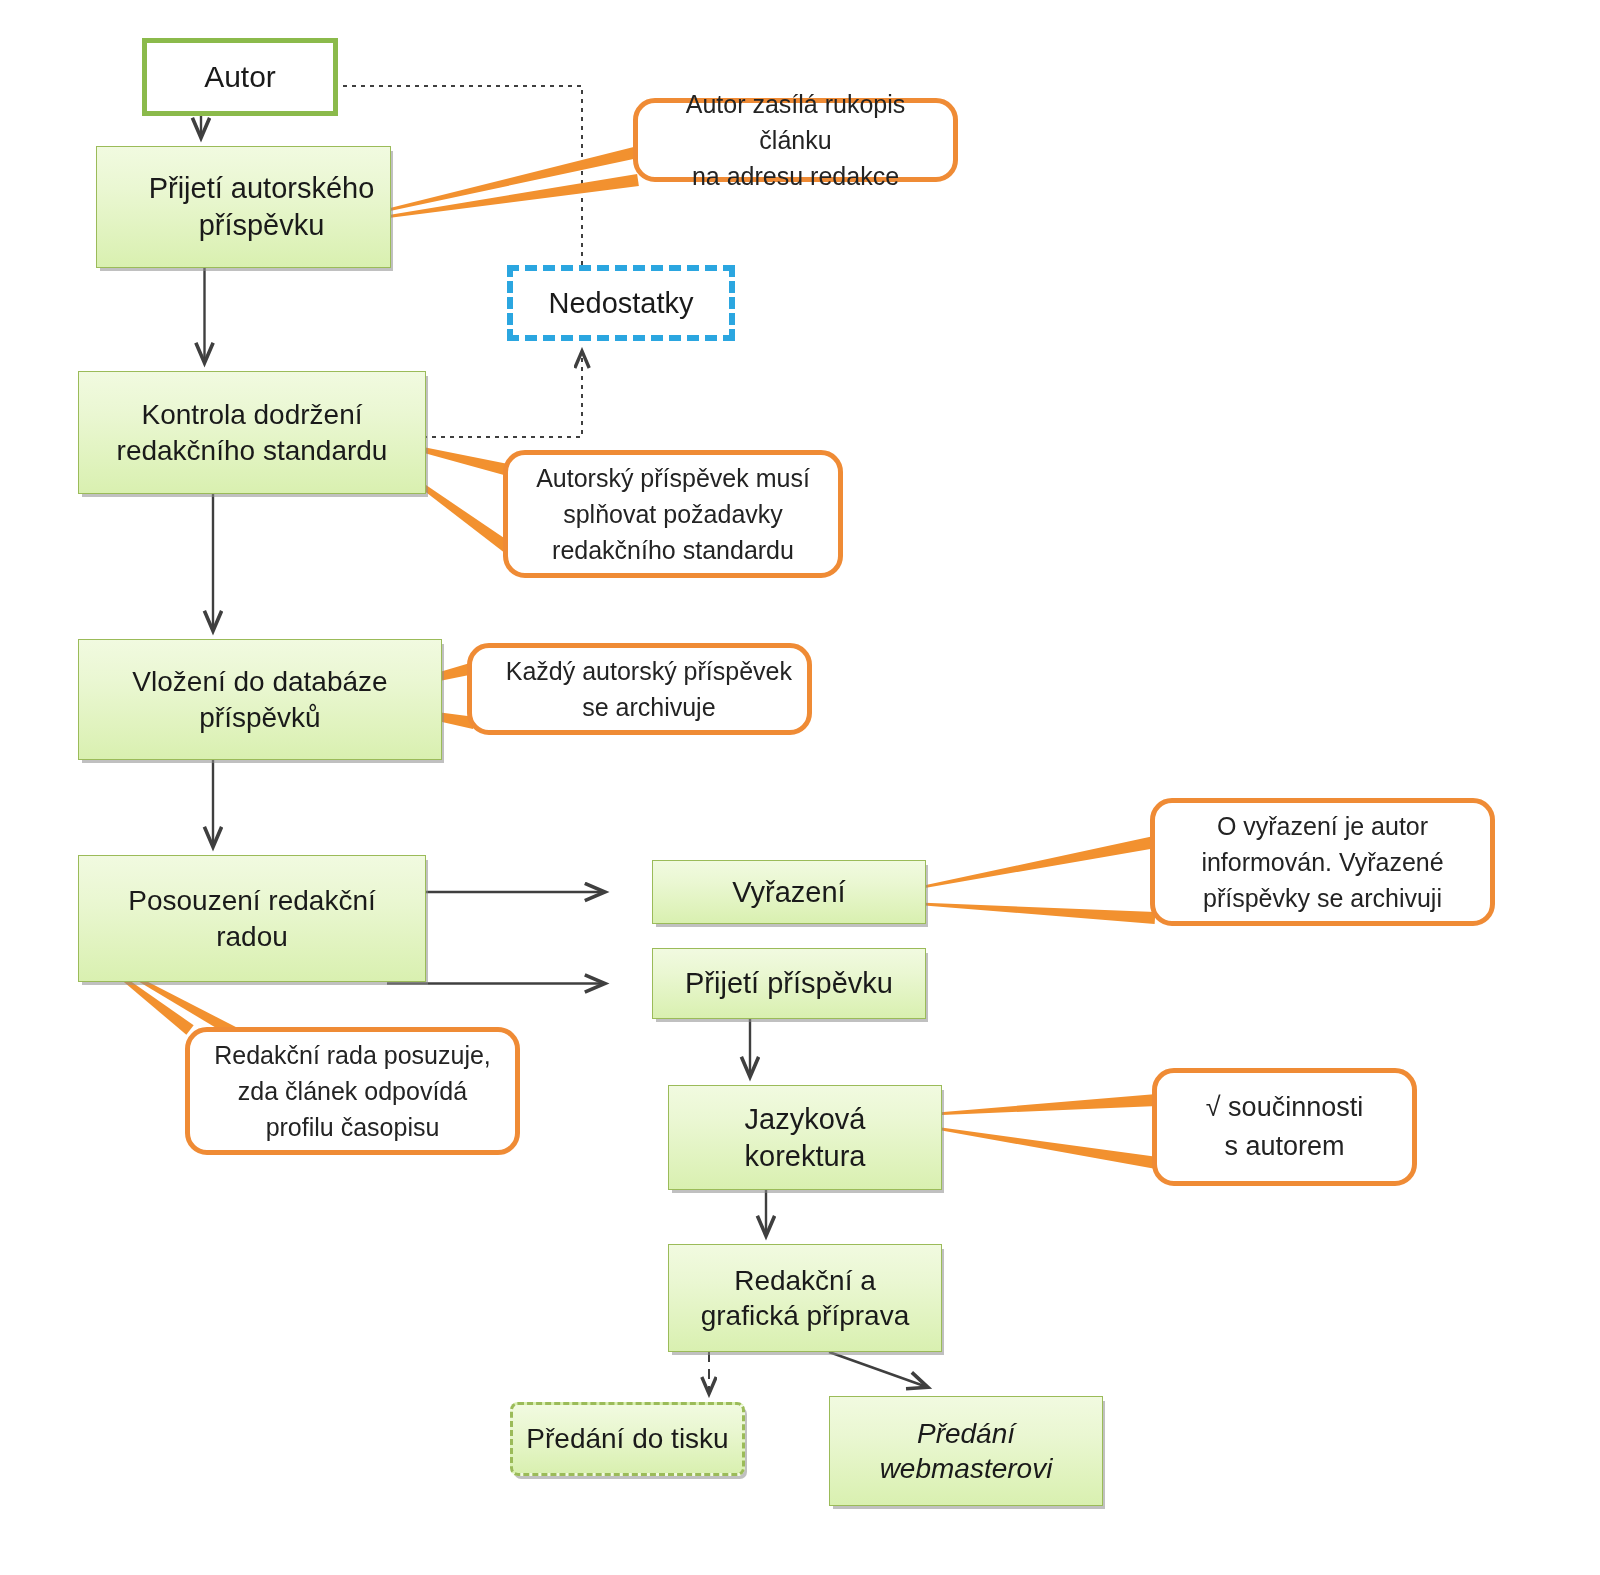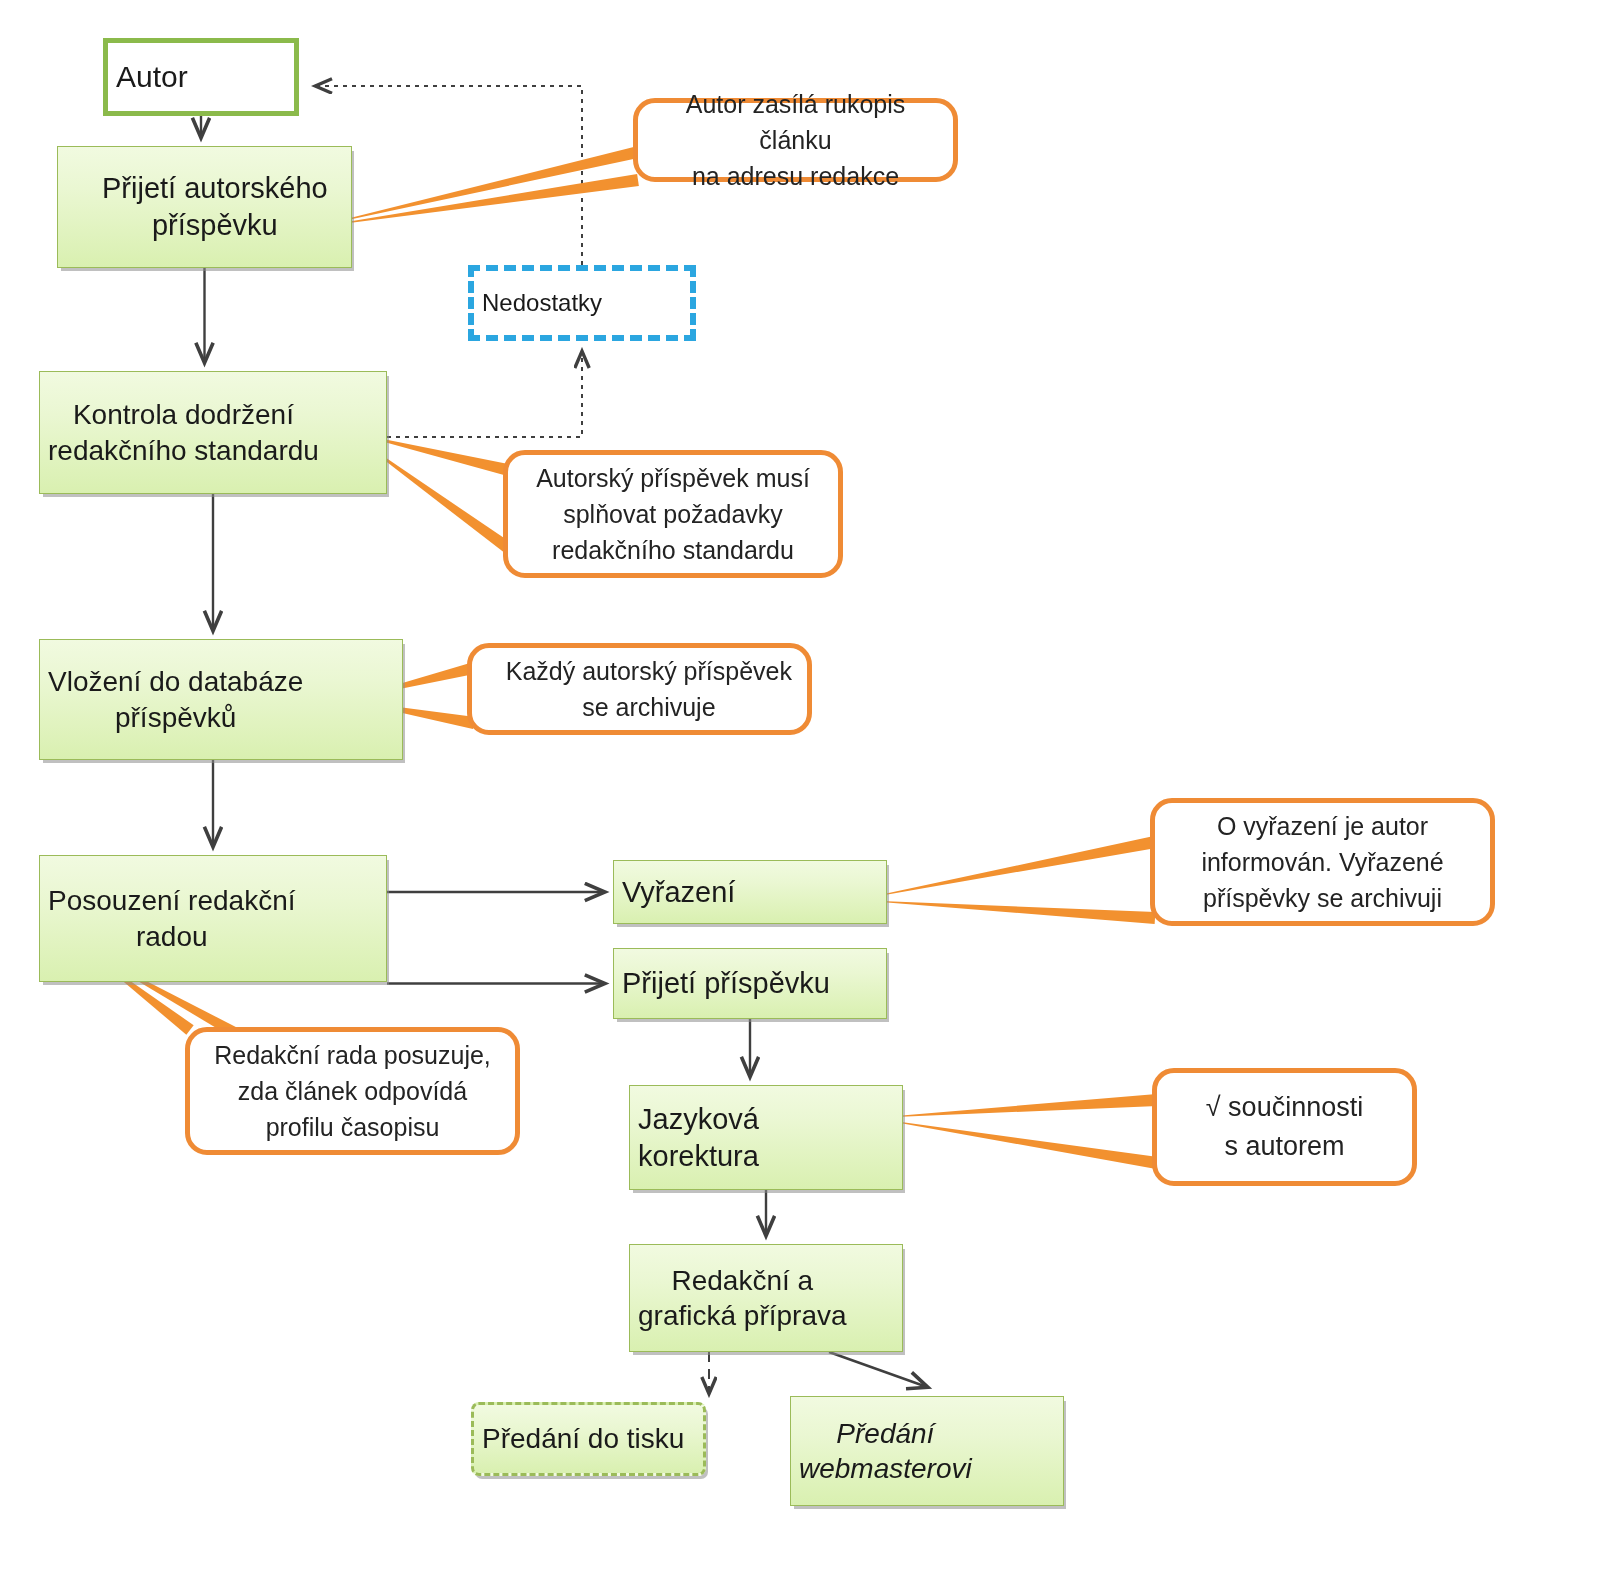--- a/index.html
+++ b/index.html
@@ -22,24 +22,26 @@
     width: 1600px;
     height: 1575px;
     pointer-events: none;
   }
   
   .node {
     position: absolute;
     box-sizing: border-box;
     display: flex;
     align-items: center;
+    justify-content: center;
     text-align: center;
     color: #1a1a1a;
     line-height: 1.26;
     z-index: 3;
+    margin-left: 39px;
   }
   .node .txt { display: block; padding: 0 8px; }
   .node-green {
     background: linear-gradient(to bottom, #f1faE0 0%, #eaf7d2 35%, #d9f0b0 100%);
     border: 1.5px solid #9bbb59;
     box-shadow: 3px 4px 0 -1px rgba(140,140,140,0.55);
   }
   .node-start {
     background: #ffffff;
     border: 5px solid #8bba4b;
@@ -118,21 +120,21 @@
       </g>
   </svg>
 
   <div id="nodeLayer">
       <div class="node node-start" style="left: 103px; top: 38px; width: 196px; height: 78px; font-size: 30px;">
         <span class="txt">Autor</span>
       </div>
       <div class="node node-green" style="left: 57px; top: 146px; width: 295px; height: 122px; font-size: 29px; padding-left: 36px;">
         <span class="txt">Přijetí autorského<br>příspěvku</span>
       </div>
-      <div class="node node-blue-dashed" style="left: 468px; top: 265px; width: 228px; height: 76px; font-size: 24px;">
+      <div class="node node-blue-dashed" style="left: 468px; top: 265px; width: 228px; height: 76px; font-size: 29px;">
         <span class="txt">Nedostatky</span>
       </div>
       <div class="node node-green" style="left: 39px; top: 371px; width: 348px; height: 123px; font-size: 28px;">
         <span class="txt">Kontrola dodržení<br>redakčního standardu</span>
       </div>
       <div class="node node-green" style="left: 39px; top: 639px; width: 364px; height: 121px; font-size: 28px;">
         <span class="txt">Vložení do databáze<br>příspěvků</span>
       </div>
       <div class="node node-green" style="left: 39px; top: 855px; width: 348px; height: 127px; font-size: 28px;">
         <span class="txt">Posouzení redakční<br>radou</span>

